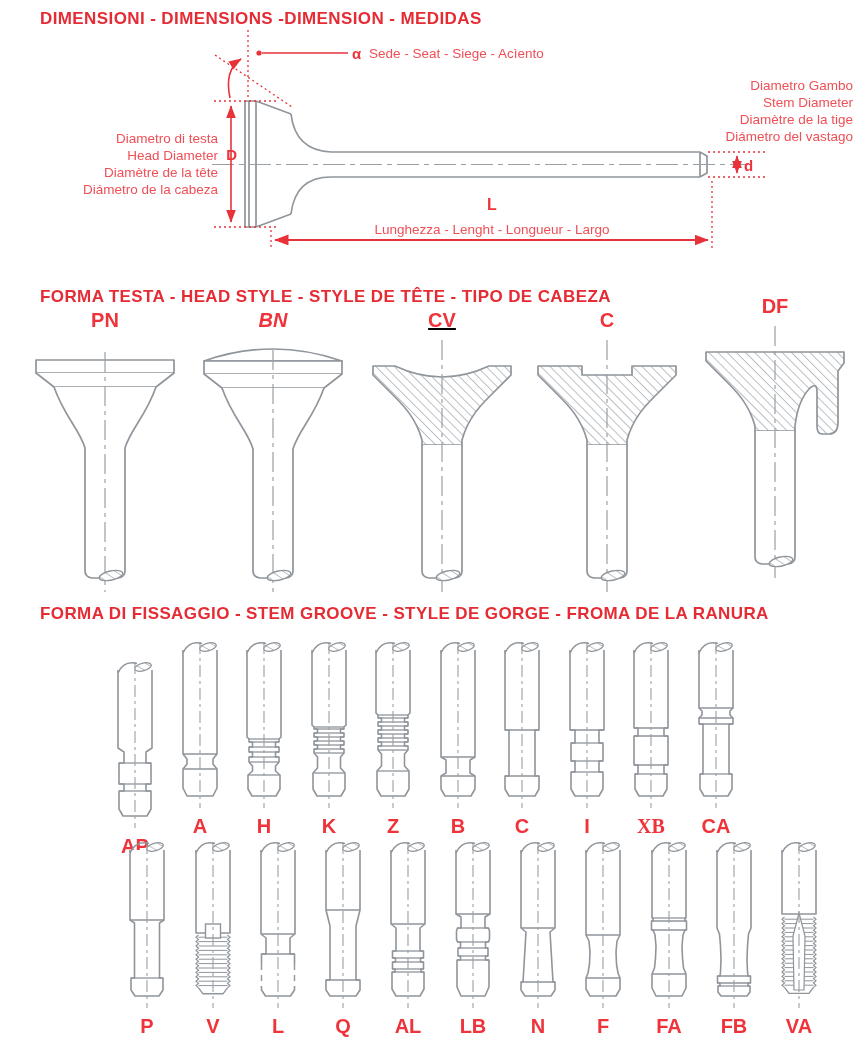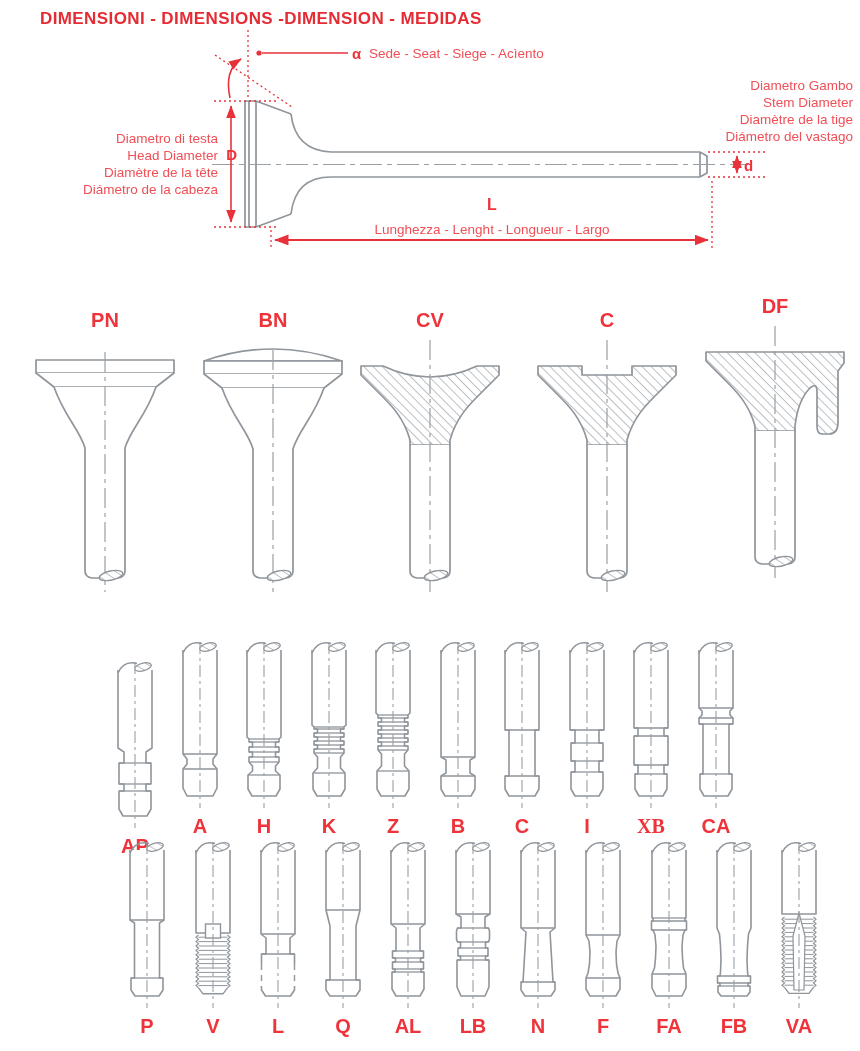--- a/index.html
+++ b/index.html
@@ -81,56 +81,58 @@
     <text class="sub" x="853" y="62" text-anchor="end">Diametro Gambo</text>
     <text class="sub" x="853" y="79" text-anchor="end">Stem Diameter</text>
     <text class="sub" x="853" y="96" text-anchor="end">Diamètre de la tige</text>
     <text class="sub" x="853" y="113" text-anchor="end">Diámetro del vastago</text>
     <text class="dl" x="744" y="143">d</text>
 
     <text class="dl dL" x="492" y="182" text-anchor="middle">L</text>
     <text class="sub" x="492" y="206" text-anchor="middle">Lunghezza - Lenght - Longueur - Largo</text>
   </svg>
 
+  <h2 class="title t2">FORMA TESTA - HEAD STYLE - STYLE DE TÊTE - TIPO DE CABEZA</h2>
   <div id="headRow">
       <div class="fig" style="left: 20px; top: 310px; width: 170px;"><div class="figlabel">PN</div><svg viewBox="0 0 170 267" width="170" height="267">
           <path d="M16,30 H154 V43 H16 Z" fill="#fff" stroke="#8f959b" stroke-width="1.7" stroke-linejoin="round"></path>
           <path d="M16,43 L34,57 L136,57 L154,43" fill="#fff" stroke="#8f959b" stroke-width="1.7" stroke-linejoin="round"></path>
           <path d="M34,57 C44,86 60,100 65,118 L65,241 Q65,247 72,248 L98,248 Q105,247 105,241 L105,118 C110,100 126,86 136,57" fill="#fff" stroke="#8f959b" stroke-width="1.7" stroke-linejoin="round"></path>
           <line x1="85" y1="22" x2="85" y2="262" stroke="#9aa0a5" stroke-width="1.2" stroke-dasharray="20 5 4 5"></line>
           <ellipse cx="91" cy="245.5" rx="12" ry="4.6" transform="rotate(-12 91 245.5)" fill="url(#hatch)" stroke="#8f959b" stroke-width="1.3"></ellipse>
         </svg></div>
-      <div class="fig" style="left: 188px; top: 310px; width: 170px;"><div class="figlabel">BN</div><svg viewBox="0 0 170 267" width="170" height="267">
+      <div class="fig" style="left: 188px; top: 310px; width: 170px; font-style: italic;"><div class="figlabel">BN</div><svg viewBox="0 0 170 267" width="170" height="267">
           <path d="M16,31 Q85,7 154,31 Z" fill="#fff" stroke="#8f959b" stroke-width="1.7" stroke-linejoin="round"></path>
           <path d="M16,31 H154 V44 H16 Z" fill="#fff" stroke="#8f959b" stroke-width="1.7" stroke-linejoin="round"></path>
           <path d="M16,44 L34,58 L136,58 L154,44" fill="#fff" stroke="#8f959b" stroke-width="1.7" stroke-linejoin="round"></path>
           <path d="M34,58 C44,87 60,101 65,119 L65,241 Q65,247 72,248 L98,248 Q105,247 105,241 L105,119 C110,101 126,87 136,58" fill="#fff" stroke="#8f959b" stroke-width="1.7" stroke-linejoin="round"></path>
           <line x1="85" y1="20" x2="85" y2="262" stroke="#9aa0a5" stroke-width="1.2" stroke-dasharray="20 5 4 5"></line>
           <ellipse cx="91" cy="245.5" rx="12" ry="4.6" transform="rotate(-12 91 245.5)" fill="url(#hatch)" stroke="#8f959b" stroke-width="1.3"></ellipse>
         </svg></div>
-      <div class="fig" style="left: 345px; top: 310px; width: 170px;"><div class="figlabel">CV</div><svg viewBox="0 0 170 267" width="170" height="267">
+      <div class="fig" style="left: 357px; top: 310px; width: 170px; text-decoration: underline;"><div class="figlabel">CV</div><svg viewBox="0 0 170 267" width="170" height="267">
           <path d="M16,36 L38,36 Q85,58 132,36 L154,36 L154,45 L133,66 C124,75 111,88 105,110 L105,115 L65,115 L65,110 C59,88 46,75 37,66 L16,45 Z" fill="url(#hatch)" stroke="#8f959b" stroke-width="1.7" stroke-linejoin="round"></path>
           <path d="M65,115 L65,241 Q65,247 72,248 L98,248 Q105,247 105,241 L105,115" fill="#fff" stroke="#8f959b" stroke-width="1.7" stroke-linejoin="round"></path>
           <line x1="85" y1="10" x2="85" y2="262" stroke="#9aa0a5" stroke-width="1.2" stroke-dasharray="20 5 4 5"></line>
           <ellipse cx="91" cy="245.5" rx="12" ry="4.6" transform="rotate(-12 91 245.5)" fill="url(#hatch)" stroke="#8f959b" stroke-width="1.3"></ellipse>
         </svg></div>
       <div class="fig" style="left: 522px; top: 310px; width: 170px;"><div class="figlabel">C</div><svg viewBox="0 0 170 267" width="170" height="267">
           <path d="M16,36 L60,36 L60,45 L110,45 L110,36 L154,36 L154,45 L133,66 C124,75 111,88 105,110 L105,115 L65,115 L65,110 C59,88 46,75 37,66 L16,45 Z" fill="url(#hatch)" stroke="#8f959b" stroke-width="1.7" stroke-linejoin="round"></path>
           <path d="M65,115 L65,241 Q65,247 72,248 L98,248 Q105,247 105,241 L105,115" fill="#fff" stroke="#8f959b" stroke-width="1.7" stroke-linejoin="round"></path>
           <line x1="85" y1="10" x2="85" y2="262" stroke="#9aa0a5" stroke-width="1.2" stroke-dasharray="20 5 4 5"></line>
           <ellipse cx="91" cy="245.5" rx="12" ry="4.6" transform="rotate(-12 91 245.5)" fill="url(#hatch)" stroke="#8f959b" stroke-width="1.3"></ellipse>
         </svg></div>
       <div class="fig" style="left: 690px; top: 296px; width: 170px;"><div class="figlabel">DF</div><svg viewBox="0 0 170 267" width="170" height="267">
           <path d="M16,36 L154,36 L154,47 L148,55 L148,106 Q148,118 139,118 L132,118 Q127,118 127,110 L127,76 Q127,66 120,72 C112,80 107,93 105,110 L105,115 L65,115 L65,110 C59,88 46,75 37,66 L16,45 Z" fill="url(#hatch)" stroke="#8f959b" stroke-width="1.7" stroke-linejoin="round"></path>
           <path d="M65,115 L65,241 Q65,247 72,248 L98,248 Q105,247 105,241 L105,115" fill="#fff" stroke="#8f959b" stroke-width="1.7" stroke-linejoin="round"></path>
           <line x1="85" y1="10" x2="85" y2="262" stroke="#9aa0a5" stroke-width="1.2" stroke-dasharray="20 5 4 5"></line>
           <ellipse cx="91" cy="245.5" rx="12" ry="4.6" transform="rotate(-12 91 245.5)" fill="url(#hatch)" stroke="#8f959b" stroke-width="1.3"></ellipse>
         </svg></div>
     </div>
 
+  <h2 class="title t3">FORMA DI FISSAGGIO - STEM GROOVE - STYLE DE GORGE - FROMA DE LA RANURA</h2>
   <div id="stemRow1">
       <div class="fig" style="left: 105px; top: 660px; width: 60px;"><svg viewBox="0 0 60 172" width="60" height="172">
           <path d="M13,10 L13,88 L19,92 L19,103 L14,103 L14,124 L19,124 L19,131 L14,131 L14,149 L18,156 L42,156 L46,149 L46,131 L41,131 L41,124 L46,124 L46,103 L41,103 L41,92 L47,88 L47,10" fill="#fff" stroke="#8f959b" stroke-width="1.6" stroke-linejoin="round"></path>
           <line x1="14" y1="103" x2="46" y2="103" stroke="#8f959b" stroke-width="1.3"></line>
           <line x1="14" y1="124" x2="46" y2="124" stroke="#8f959b" stroke-width="1.3"></line>
           <line x1="14" y1="131" x2="46" y2="131" stroke="#8f959b" stroke-width="1.3"></line>
           <line x1="30" y1="2" x2="30" y2="168" stroke="#9aa0a5" stroke-width="1.1" stroke-dasharray="12 4 3 4"></line>
           <path d="M13,13 C17,4 24,1.5 32,3.5" fill="none" stroke="#8f959b" stroke-width="1.5"></path>
           <ellipse cx="38" cy="7" rx="8.5" ry="3.8" transform="rotate(-15 38 7)" fill="url(#hatch)" stroke="#8f959b" stroke-width="1.3"></ellipse>
         </svg><div class="figlabel">AP</div></div>

